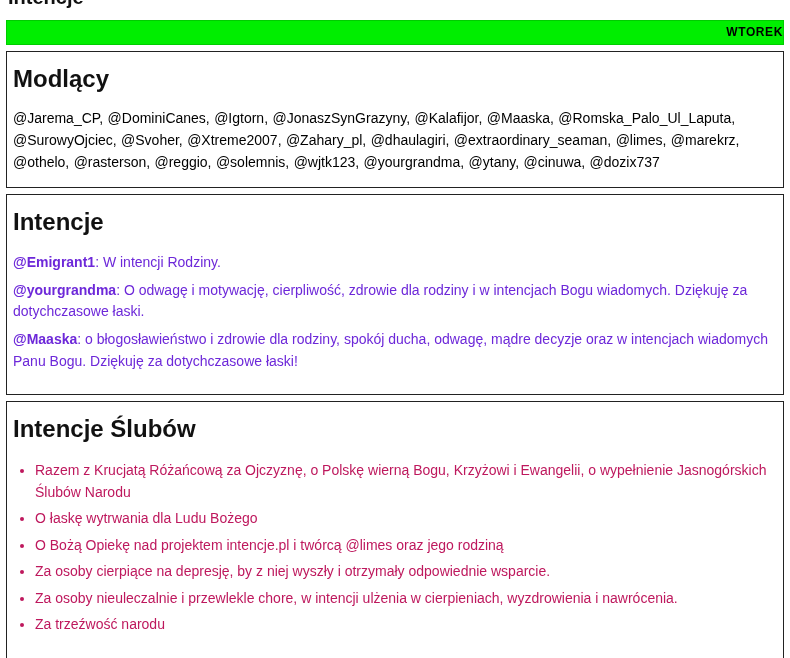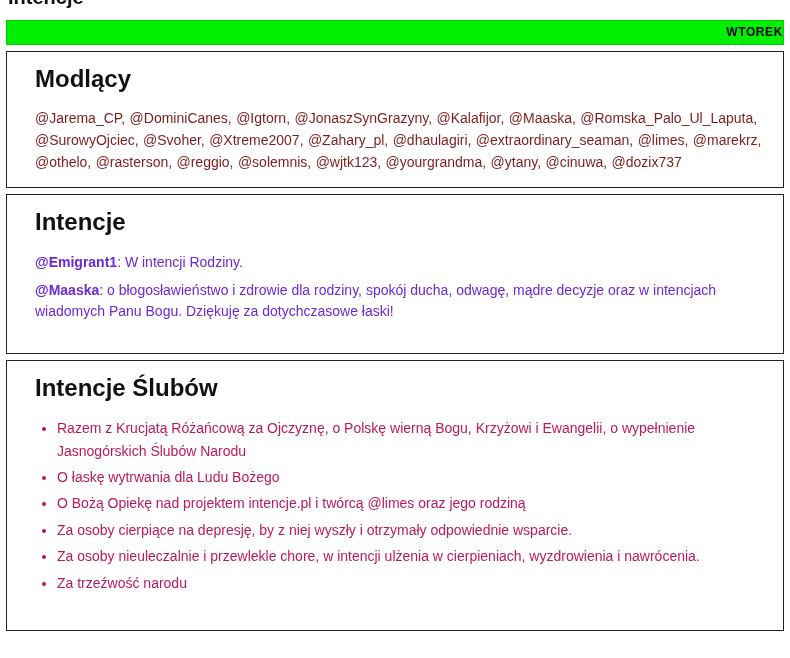--- a/index.html
+++ b/index.html
@@ -42,44 +42,44 @@
     font-weight: bold;
     letter-spacing: 0.6px;
     padding: 4px 0 5px 0;
     border: 1px solid #00cc00;
     box-sizing: border-box;
   }
   .card {
     margin: 6px 6px 0 6px;
     border: 1px solid #222222;
     box-sizing: border-box;
-    padding: 10px 14px 14px 28px;
+    padding: 10px 14px 14px 6px;
     background: #ffffff;
   }
   .card h2 {
     margin: 4px 0 16px 0;
     font-size: 24px;
     font-weight: bold;
     line-height: 1.1;
     color: #111111;
   }
   .mentions {
     font-size: 14px;
     line-height: 1.55;
-    color: #7f1d1d;
+    color: #000000;
     word-spacing: 0.5px;
   }
   .intencje-list p {
     margin: 0 0 6px 0;
     font-size: 14px;
     line-height: 1.55;
     color: #6d28d9;
   }
   .intencje-list p:last-child {
-    margin-bottom: 16px;
+    margin-bottom: 8px;
   }
   .intencje-list .who {
     font-weight: bold;
   }
   ul.stale {
     margin: 0;
     padding: 0 0 0 22px;
     list-style: disc;
   }
   ul.stale li {
@@ -108,20 +108,21 @@
 
   <div class="card">
     <h2>Modlący</h2>
     <div class="mentions">@Jarema_CP, @DominiCanes, @Igtorn, @JonaszSynGrazyny, @Kalafijor, @Maaska, @Romska_Palo_Ul_Laputa, @SurowyOjciec, @Svoher, @Xtreme2007, @Zahary_pl, @dhaulagiri, @extraordinary_seaman, @limes, @marekrz, @othelo, @rasterson, @reggio, @solemnis, @wjtk123, @yourgrandma, @ytany, @cinuwa, @dozix737</div>
   </div>
 
   <div class="card">
     <h2>Intencje</h2>
     <div class="intencje-list">
       <p><span class="who">@Emigrant1</span><span>: W intencji Rodziny.</span></p>
+      <p><span class="who">@yourgrandma</span><span>: O odwagę i motywację, cierpliwość, zdrowie dla rodziny i w intencjach Bogu wiadomych. Dziękuję za dotychczasowe łaski.</span></p>
       <p><span class="who">@Maaska</span><span>: o błogosławieństwo i zdrowie dla rodziny, spokój ducha, odwagę, mądre decyzje oraz w intencjach wiadomych Panu Bogu. Dziękuję za dotychczasowe łaski!</span></p>
     </div>
   </div>
 
   <div class="card stale-card">
     <h2>Intencje Ślubów</h2>
     <ul class="stale">
       <li>Razem z Krucjatą Różańcową za Ojczyznę, o Polskę wierną Bogu, Krzyżowi i Ewangelii, o wypełnienie Jasnogórskich Ślubów Narodu</li>
       <li>O łaskę wytrwania dla Ludu Bożego</li>
       <li>O Bożą Opiekę nad projektem intencje.pl i twórcą @limes oraz jego rodziną</li>

